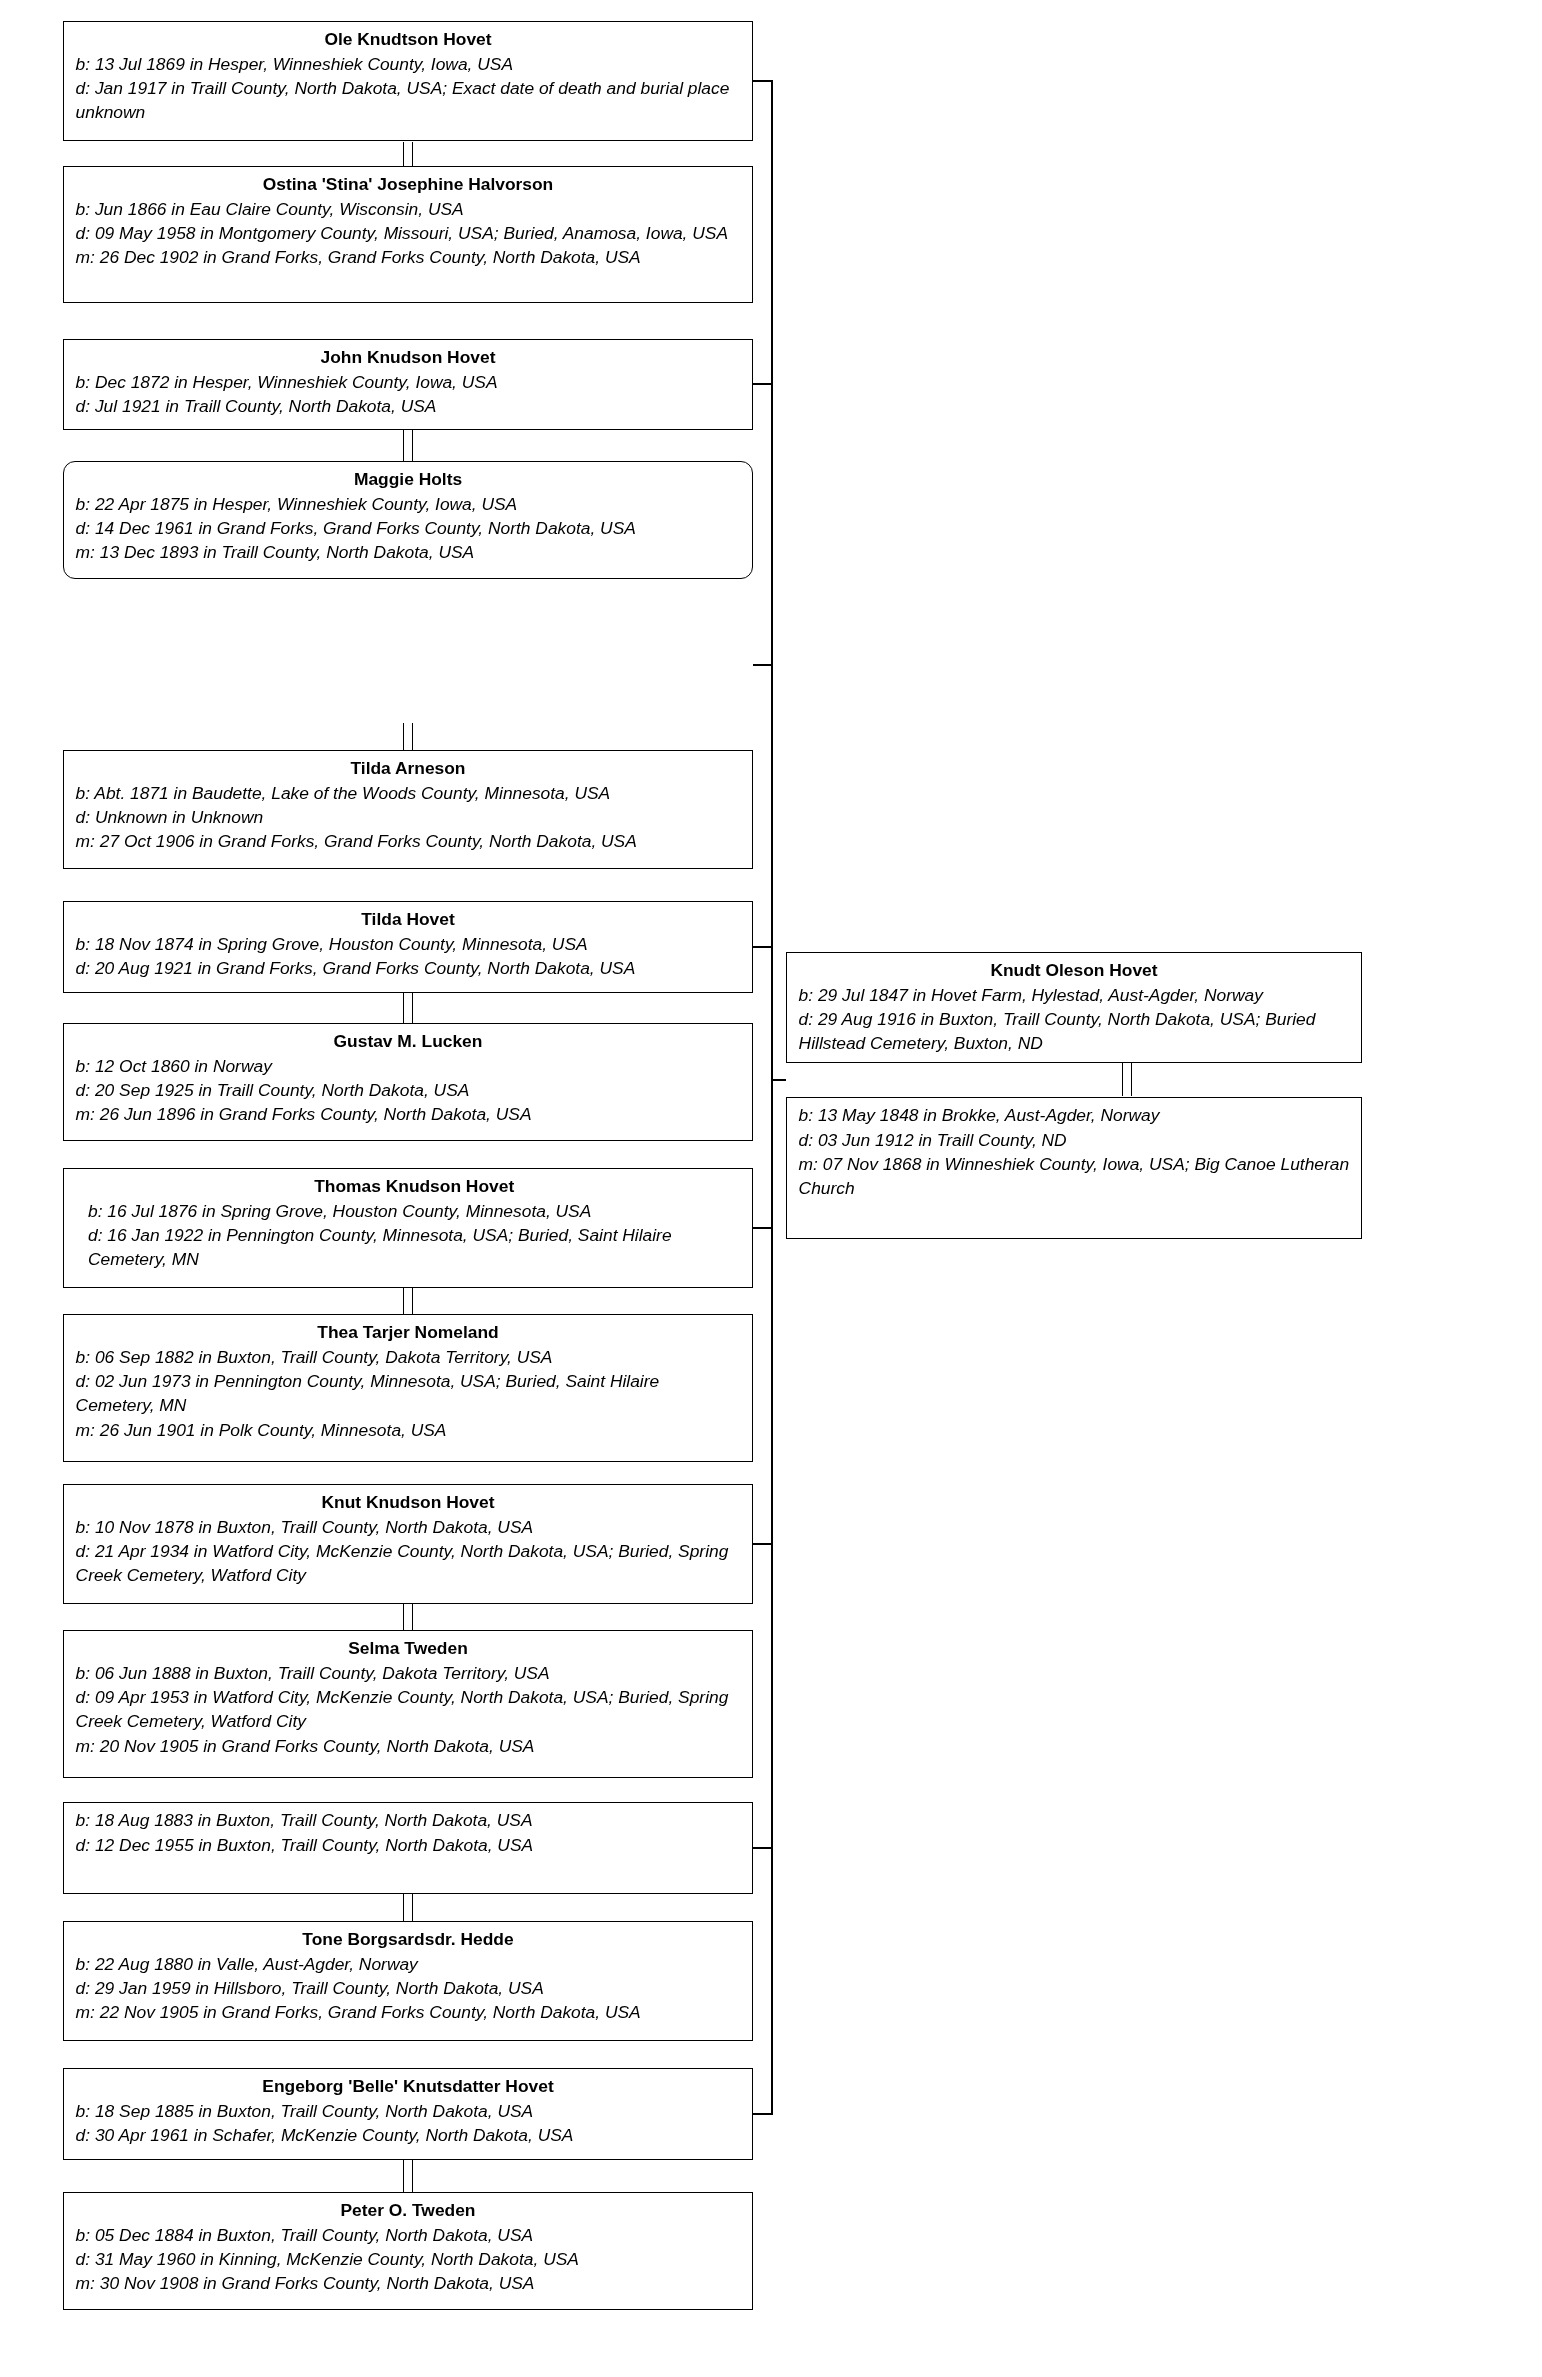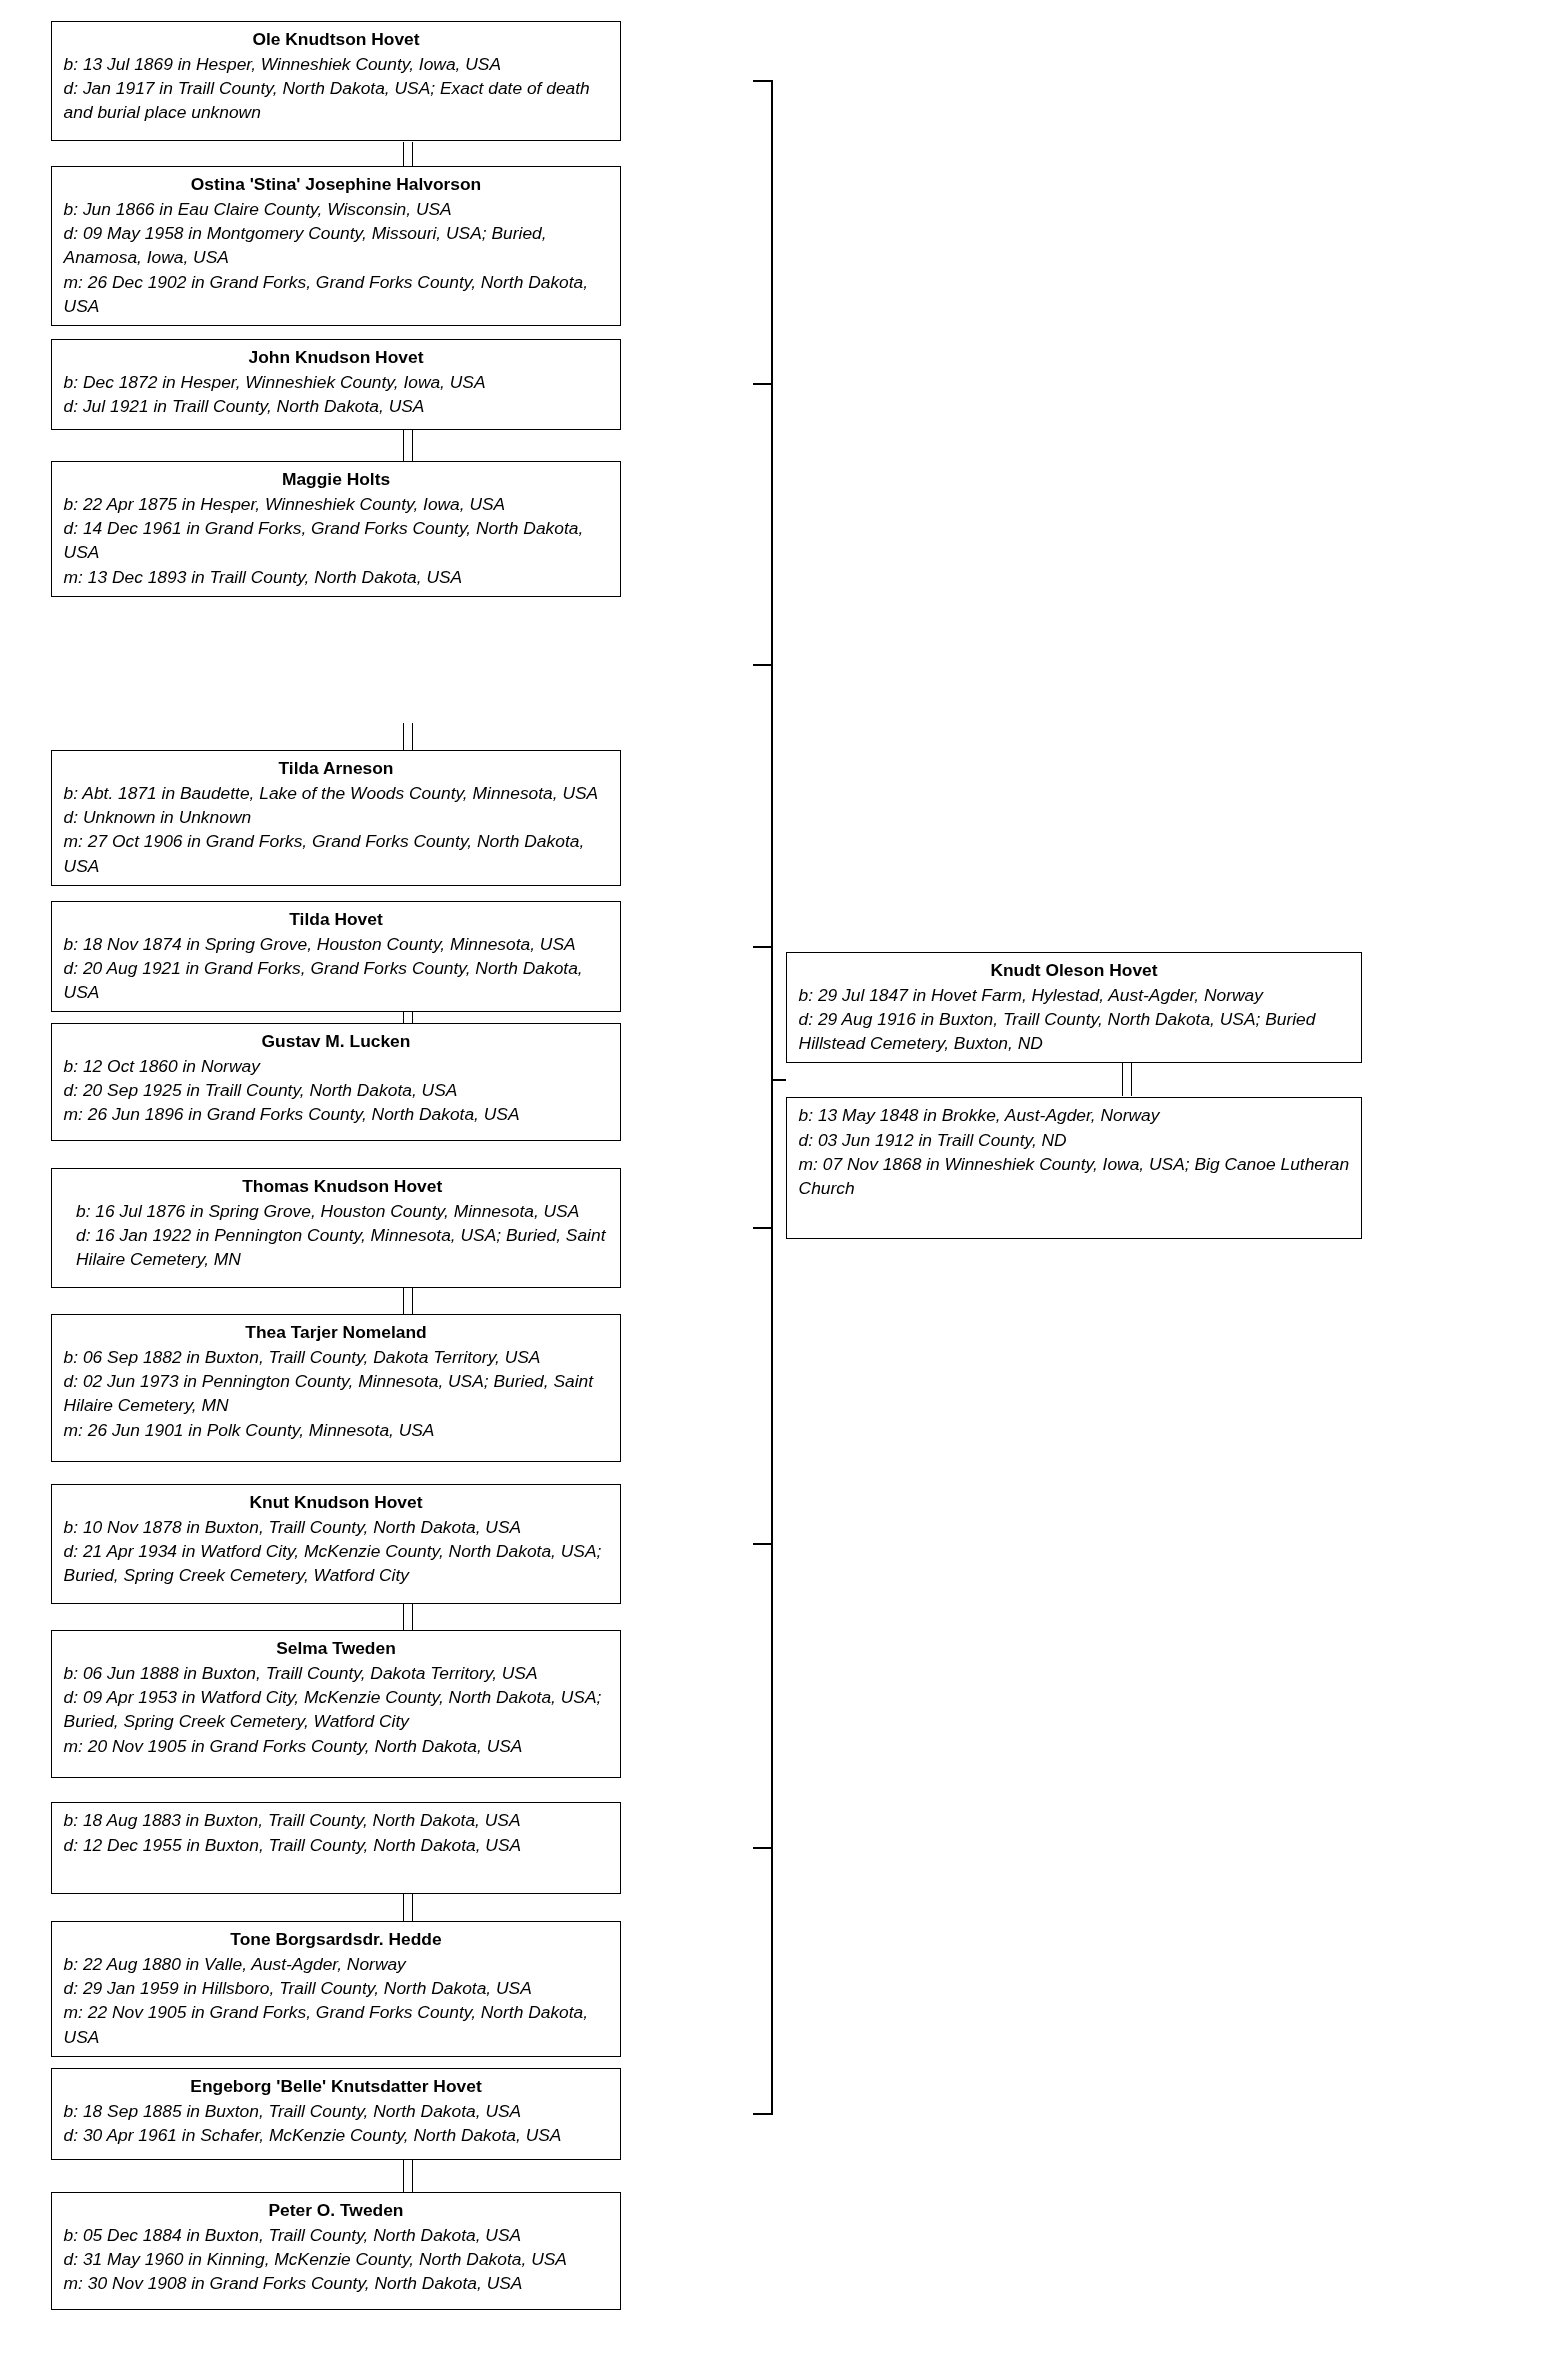--- a/index.html
+++ b/index.html
@@ -8,22 +8,22 @@
     position: relative;
     width: 1543px;
     height: 2377px;
     background: #ffffff;
     font-family: "Liberation Sans", "DejaVu Sans", sans-serif;
     color: #000000;
     overflow: hidden;
   }
   .pbox {
     position: absolute;
-    left: 51px;
-    width: 570px;
+    left: 63px;
+    width: 690px;
     border: 1.9px solid #000000;
     background: #ffffff;
     padding: 5.1px 11.6px 6.4px 11.6px;
   }
   .pbox.parent {
     left: 786px;
     width: 576px;
   }
   .pname {
     font-weight: bold;
@@ -92,21 +92,21 @@
 d: 09 May 1958 in Montgomery County, Missouri, USA; Buried, Anamosa, Iowa, USA
 m: 26 Dec 1902 in Grand Forks, Grand Forks County, North Dakota, USA</div>
   </div>
 
   <div class="pbox" style="top:339px; min-height:91px;">
     <div class="pname">John Knudson Hovet</div>
     <div class="pdetails">b: Dec 1872 in Hesper, Winneshiek County, Iowa, USA
 d: Jul 1921 in Traill County, North Dakota, USA</div>
   </div>
 
-  <div class="pbox" style="top:461px; min-height:118px;">
+  <div class="pbox" style="top:461px; min-height:118px;border-radius:12px;">
     <div class="pname">Maggie Holts</div>
     <div class="pdetails">b: 22 Apr 1875 in Hesper, Winneshiek County, Iowa, USA
 d: 14 Dec 1961 in Grand Forks, Grand Forks County, North Dakota, USA
 m: 13 Dec 1893 in Traill County, North Dakota, USA</div>
   </div>
 
 
   <div class="pbox" style="top:750px; min-height:119px;">
     <div class="pname">Tilda Arneson</div>
     <div class="pdetails">b: Abt. 1871 in Baudette, Lake of the Woods County, Minnesota, USA

